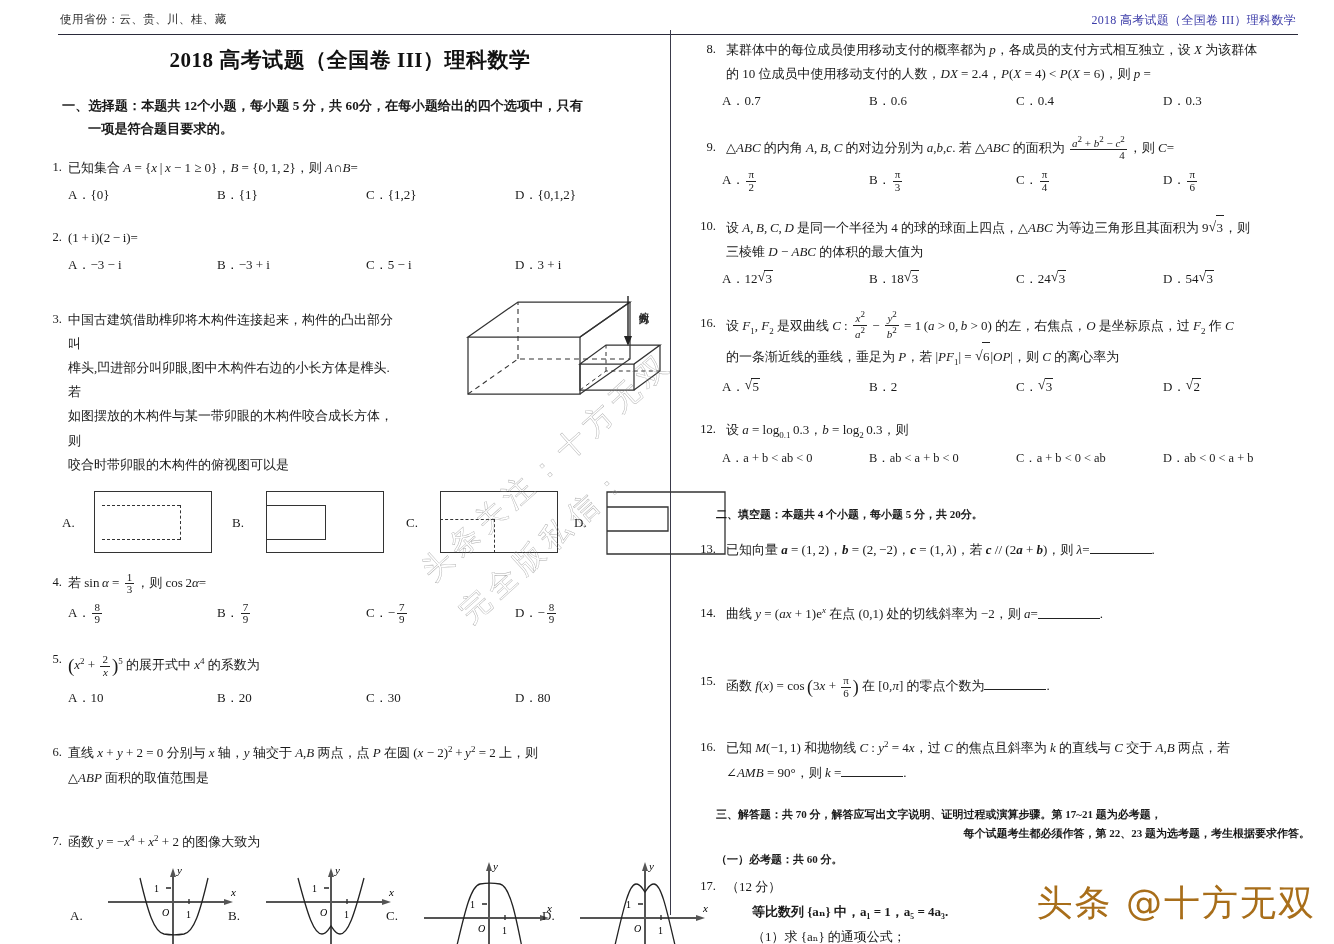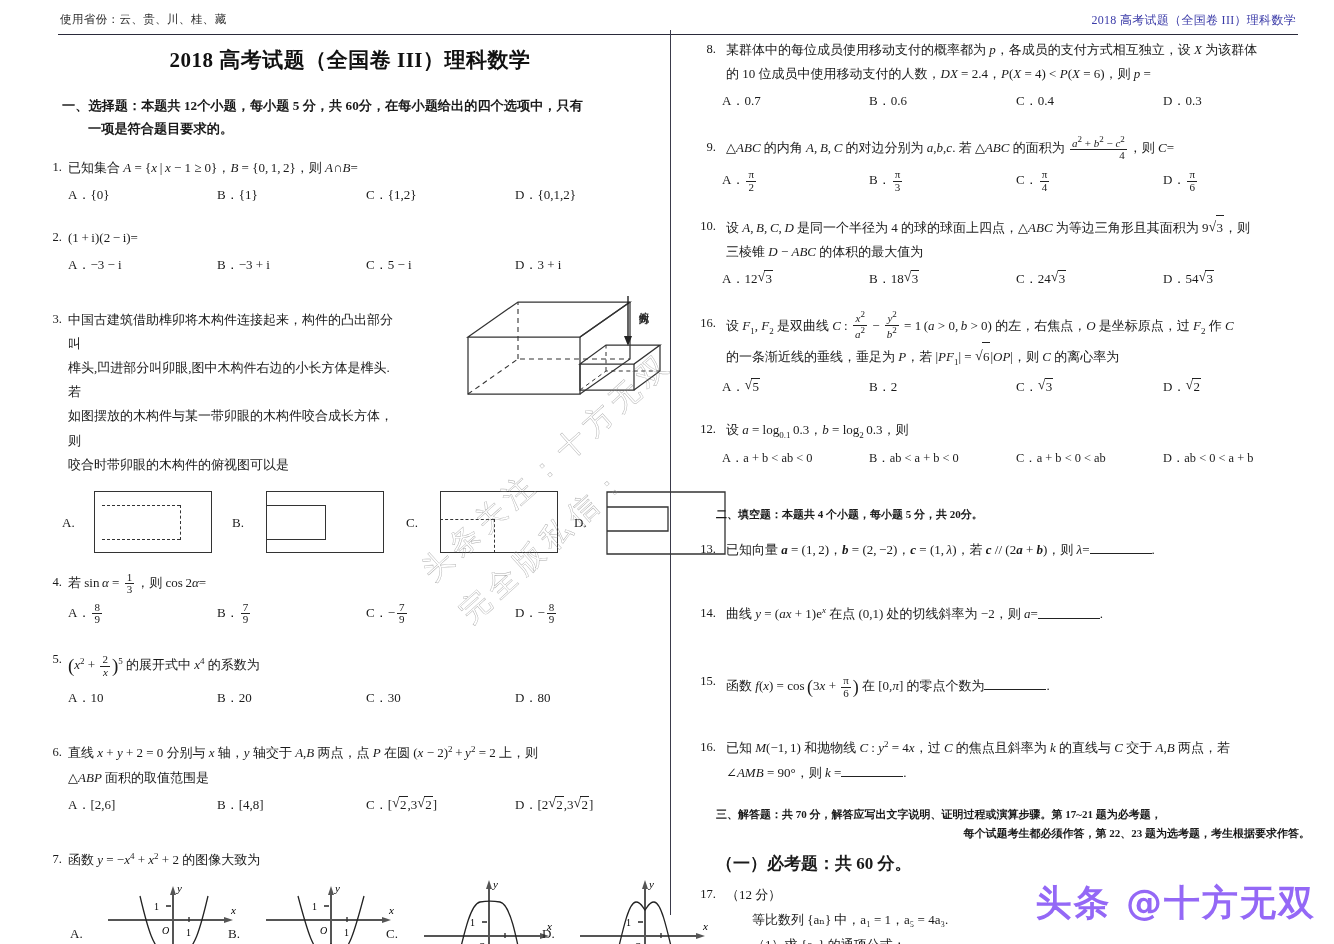--- a/index.html
+++ b/index.html
@@ -99,21 +99,21 @@
   .gcell{position:absolute;width:150px;height:104px;}
   .glbl{position:absolute;left:0;top:48px;font-size:13px;}
   svg{display:block;}
 
   
   .sect{
     font-size:11px;font-weight:bold;line-height:1.8;margin:4px 0 4px 0;
     padding-left:26px;
   }
   .sect .l2{display:block;padding-left:26px;text-align:right;}
-  .subsect{font-size:17px;font-weight:bold;padding-left:26px;margin:8px 0;}
+  .subsect{font-size:11px;font-weight:bold;padding-left:26px;margin:8px 0;}
 
   
   .footer{
     position:absolute;left:0;bottom:14px;width:1334px;text-align:center;
     font-size:11.5px;color:#3a3a3a;letter-spacing:1px;
   }
 
   
   .wm-diag{
     position:absolute;left:405px;top:330px;width:300px;height:300px;
@@ -123,22 +123,22 @@
   .wm-diag span{
     position:absolute;white-space:nowrap;font-size:30px;letter-spacing:6px;
     transform:rotate(-42deg);transform-origin:0 0;
     -webkit-text-stroke:0.4px #8c8c8c;color:transparent;
   }
   .wm-diag .w1{left:8px;top:230px;}
   .wm-diag .w2{left:46px;top:272px;}
 
   .wm-logo{
     position:absolute;right:18px;bottom:16px;
-    font-size:36px;font-weight:bold;letter-spacing:2px;
-    color:#8b5cf6;
+    font-size:36px;font-weight:normal;letter-spacing:2px;
+    color:#a16207;
     font-family:"DejaVu Sans","Liberation Sans",sans-serif;
     text-shadow:2px 2px 0 rgba(255,255,255,.9);
     opacity:.92;
   }
 </style>
 </head>
 <body>
 
 <div class="page">
 
@@ -253,26 +253,20 @@
     </div>
 
     <div class="spacer-l"></div>
 
     <div class="q">
       <span class="num">6.</span>
       <span class="body">
         直线 <span class="it">x</span> + <span class="it">y</span> + 2 = 0 分别与 <span class="it">x</span> 轴，<span class="it">y</span> 轴交于 <span class="it">A</span>,<span class="it">B</span> 两点，点 <span class="it">P</span> 在圆 (<span class="it">x</span> − 2)<sup>2</sup> + <span class="it">y</span><sup>2</sup> = 2 上，则<br>
         △<span class="it">ABP</span> 面积的取值范围是
       </span>
-    </div>
-    <div class="opts">
-      <span class="o">A．[2,6]</span>
-      <span class="o">B．[4,8]</span>
-      <span class="o">C．[<span class="sqrt"><span class="under">2</span></span>,3<span class="sqrt"><span class="under">2</span></span>]</span>
-      <span class="o">D．[2<span class="sqrt"><span class="under">2</span></span>,3<span class="sqrt"><span class="under">2</span></span>]</span>
     </div>
 
     <div class="spacer-l"></div>
 
     <div class="q">
       <span class="num">7.</span>
       <span class="body">
         函数 <span class="it">y</span> = −<span class="it">x</span><sup>4</sup> + <span class="it">x</span><sup>2</sup> + 2 的图像大致为
       </span>
     </div>
@@ -503,21 +497,21 @@
       <span>三、解答题：共 70 分，解答应写出文字说明、证明过程或演算步骤。第 17~21 题为必考题，</span>
       <span class="l2">每个试题考生都必须作答，第 22、23 题为选考题，考生根据要求作答。</span>
     </div>
 
     <div class="subsect">（一）必考题：共 60 分。</div>
 
     <div class="q r" style="line-height:1.9;">
       <span class="num wide">17.</span>
       <span class="body">
         <span>（12 分）</span><br>
-        <span style="padding-left:26px;display:inline-block;">等比数列 {aₙ} 中，a₁ = 1，a₅ = 4a₃.</span><br>
+        <span style="padding-left:26px;display:inline-block;font-weight:bold;">等比数列 {aₙ} 中，a₁ = 1，a₅ = 4a₃.</span><br>
         <span style="padding-left:26px;display:inline-block;">（1）求 {aₙ} 的通项公式；</span>
       </span>
     </div>
   </div>
 
   <div class="wm-diag">
     <span class="w1">头条关注：十方无双</span>
     <span class="w2">完全版私信：</span>
   </div>
 

